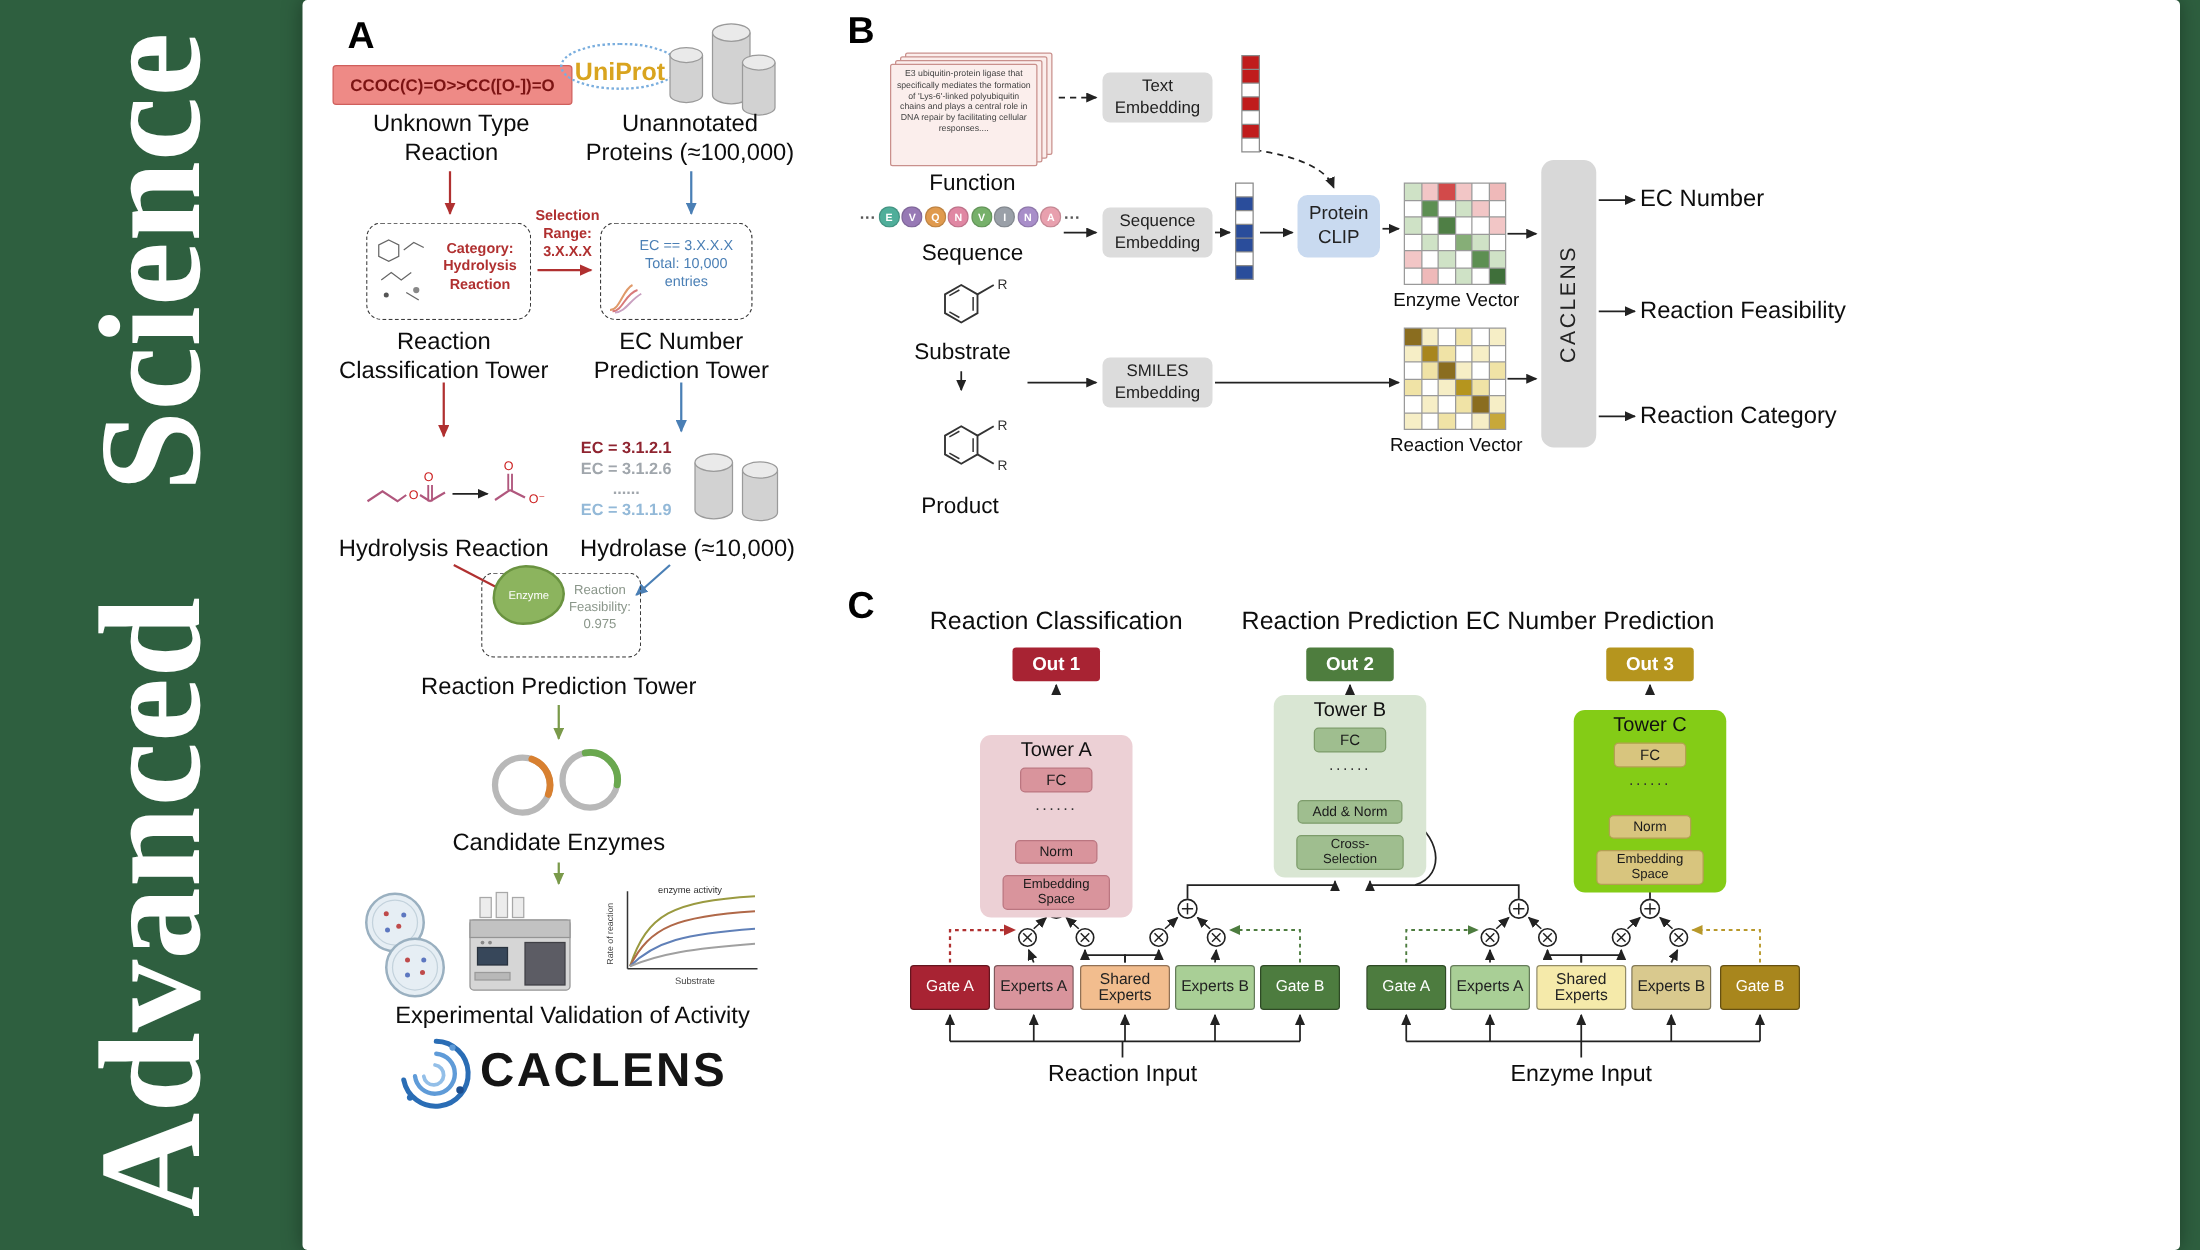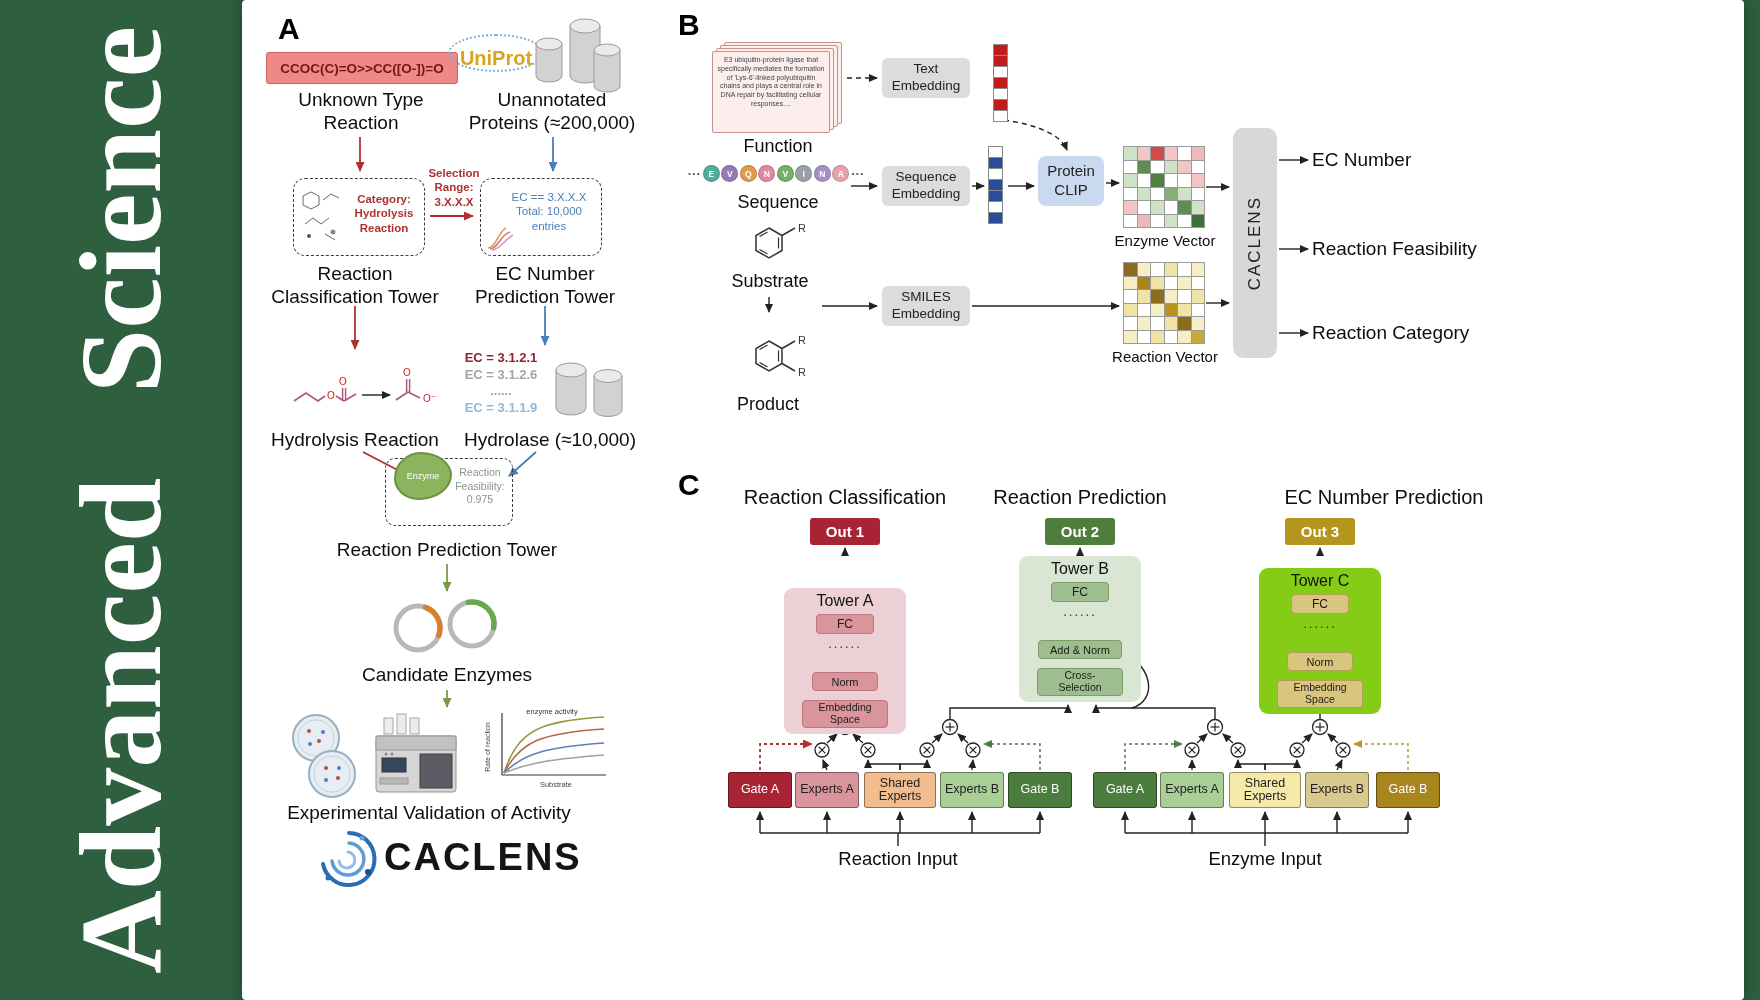--- a/index.html
+++ b/index.html
@@ -243,21 +243,21 @@
   </div>
   <svg class="abs" style="left:532px;top:10px" width="95" height="88">
     <path d="M38,16 L38,66 A15,7 0 0 0 68,66 L68,16" fill="#d2d2d2" stroke="#9a9a9a"></path>
     <ellipse cx="53" cy="16" rx="15" ry="7" fill="#eaeaea" stroke="#9a9a9a"></ellipse>
     <path d="M4,34 L4,66 A13,6 0 0 0 30,66 L30,34" fill="#d2d2d2" stroke="#9a9a9a"></path>
     <ellipse cx="17" cy="34" rx="13" ry="6" fill="#eaeaea" stroke="#9a9a9a"></ellipse>
     <path d="M62,40 L62,76 A13,6 0 0 0 88,76 L88,40" fill="#d2d2d2" stroke="#9a9a9a"></path>
     <ellipse cx="75" cy="40" rx="13" ry="6" fill="#eaeaea" stroke="#9a9a9a"></ellipse>
   </svg>
   <div class="abs lbl pre" style="left:452px;top:88px;width:200px">Unannotated
-Proteins (≈200,000)</div>
+Proteins (≈100,000)</div>
 
   <div class="abs note-red pre" style="left:424px;top:166px;width:60px">Selection
 Range:
 3.X.X.X</div>
 
   <div class="abs dashed" style="left:293px;top:178px;width:132px;height:78px"></div>
   <svg class="abs" style="left:299px;top:184px" width="46" height="66">
     <polygon points="12,8 20,12 20,21 12,25 4,21 4,12" fill="none" stroke="#666" stroke-width="1"></polygon>
     <path d="M24,16 L32,10 L40,14" fill="none" stroke="#666" stroke-width="1"></path>
     <path d="M6,40 L14,34 L22,40 L30,34" fill="none" stroke="#666" stroke-width="1"></path>
@@ -360,21 +360,21 @@
     <text x="74" y="11" font-size="7.5" fill="#333" text-anchor="middle">enzyme activity</text>
     <line x1="24" y1="10" x2="24" y2="72" stroke="#333" stroke-width="1.2"></line>
     <line x1="24" y1="72" x2="128" y2="72" stroke="#333" stroke-width="1.2"></line>
     <path d="M26,70 C40,28 60,18 126,14" fill="none" stroke="#9a9a40" stroke-width="1.6"></path>
     <path d="M26,70 C42,38 64,30 126,26" fill="none" stroke="#b06848" stroke-width="1.6"></path>
     <path d="M26,70 C46,50 70,44 126,40" fill="none" stroke="#6080b8" stroke-width="1.6"></path>
     <path d="M26,70 C50,60 74,56 126,52" fill="none" stroke="#a0a0a0" stroke-width="1.6"></path>
     <text x="78" y="84" font-size="7.5" fill="#444" text-anchor="middle">Substrate</text>
     <text x="12" y="44" font-size="7" fill="#444" text-anchor="middle" transform="rotate(-90 12 44)">Rate of reaction</text>
   </svg>
-  <div class="abs lbl" style="left:270px;top:801px;width:318px">Experimental Validation of Activity</div>
+  <div class="abs lbl" style="left:299px;top:801px;width:318px">Experimental Validation of Activity</div>
 
   <svg class="abs" style="left:316px;top:828px" width="62" height="62">
     <path d="M33,5 A26,26 0 1 1 7,36" fill="none" stroke="#2a6db5" stroke-width="4" stroke-linecap="round"></path>
     <path d="M33,15 A16,16 0 1 1 16,33" fill="none" stroke="#5f9bd8" stroke-width="3.5" stroke-linecap="round"></path>
     <path d="M32,24 A8,8 0 1 1 23,33" fill="none" stroke="#93bfe8" stroke-width="3" stroke-linecap="round"></path>
     <circle cx="52" cy="44" r="3" fill="#1a4d8f"></circle>
       <circle cx="12" cy="50" r="2.5" fill="#2a6db5"></circle>
       <circle cx="46" cy="10" r="2.5" fill="#5f9bd8"></circle>
   </svg>
   <div class="abs" id="caclens-wordmark" style="left:384px;top:836px">CACLENS</div>
@@ -540,21 +540,21 @@
   </div>
 
   <div class="abs out-label" style="left:1312px;top:149px">EC Number</div>
   <div class="abs out-label" style="left:1312px;top:238px">Reaction Feasibility</div>
   <div class="abs out-label" style="left:1312px;top:322px">Reaction Category</div>
 
   <div class="abs panel-letter" style="left:678px;top:468px">C</div>
 
   <div class="abs col-title" style="left:725px;top:486px;width:240px">Reaction Classification</div>
   <div class="abs col-title" style="left:960px;top:486px;width:240px">Reaction Prediction</div>
-  <div class="abs col-title" style="left:1264px;top:486px;width:240px">EC Number Prediction</div>
+  <div class="abs col-title" style="left:1152px;top:486px;width:240px">EC Number Prediction</div>
 
   <div class="outbox out1" style="left:810px">Out 1</div>
   <div class="outbox out2" style="left:1045px">Out 2</div>
   <div class="outbox out3" style="left:1285px">Out 3</div>
 
   <div class="tower tower-a" style="left:784px">
     <div class="tower-title">Tower A</div>
     <div class="tbox ta-box fc">FC</div>
     <div class="tdots">......</div>
     <div class="tbox ta-box mid">Norm</div>

